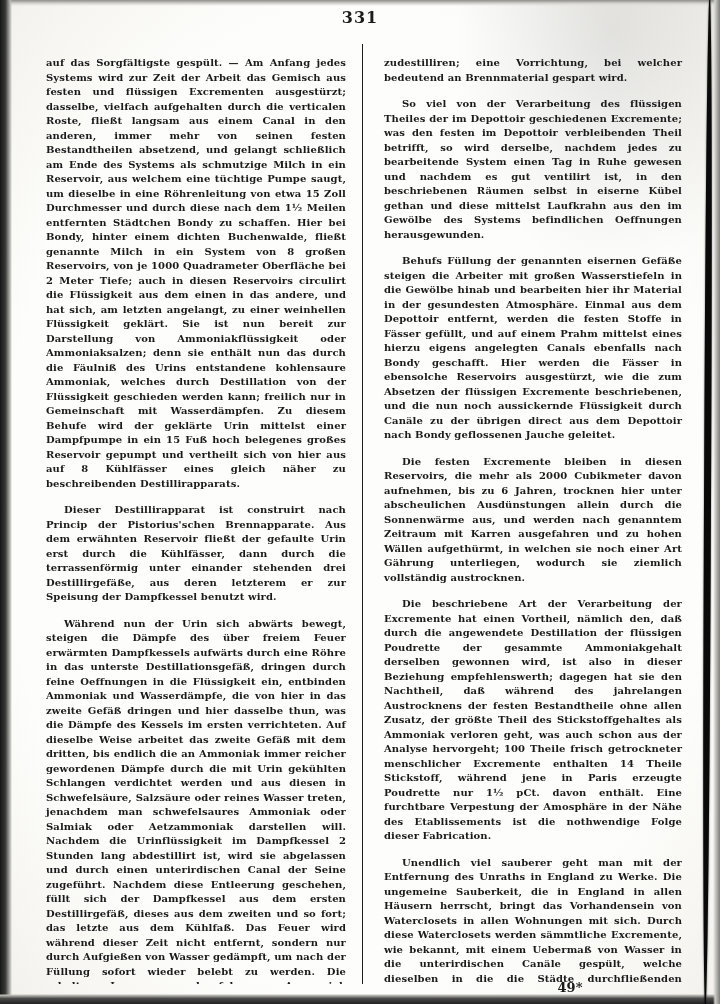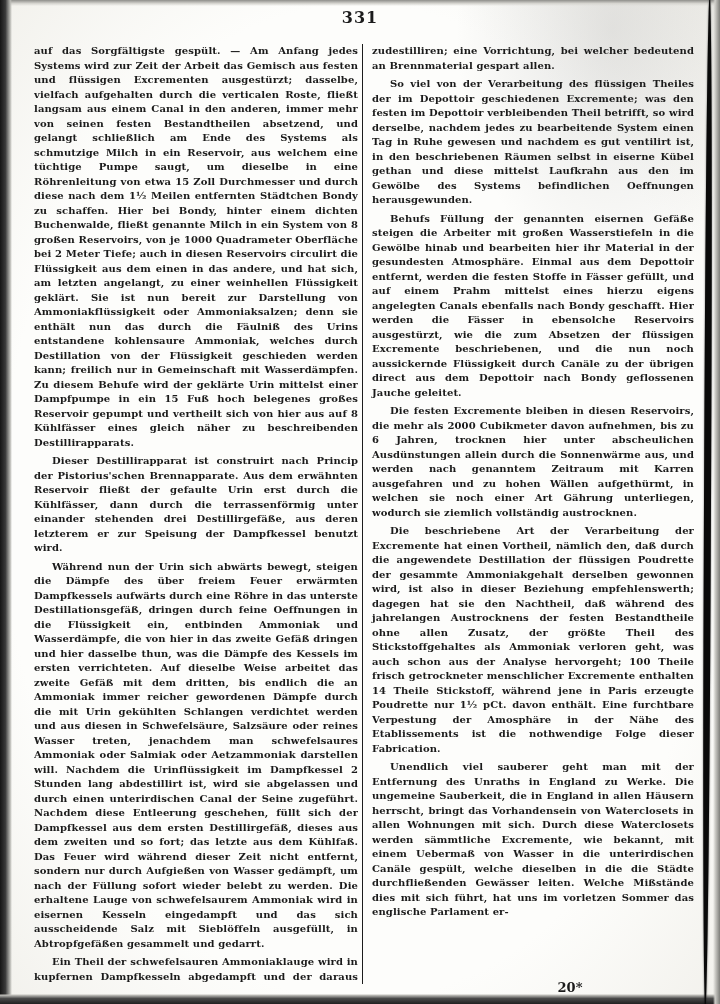--- a/index.html
+++ b/index.html
@@ -72,21 +72,21 @@
     text-align: justify;
     letter-spacing: 0.1px;
   }
   .col-left  { width: 324px; }
   .col-right { flex: 1; padding-left: 9px; }
   .divider {
     width: 1px;
     margin-left: 4px;
     background: #1c1c1c;
   }
-  .col p { margin: 0; text-indent: 1.8em; }
+  .col p { margin: 12px; text-indent: 1.8em; }
   .col p + p { margin-top: 4px; }
   .col p.no-indent { text-indent: 0; }
   .footer-mark {
     position: absolute;
     bottom: 9px; left: 520px; width: 100px;
     text-align: center;
     font-size: 13px;
     font-weight: bold;
     color: #1b1b1b;
   }
@@ -107,23 +107,23 @@
 
   <div class="columns">
     <div class="col col-left">
       <p class="no-indent">auf das Sorgfältigste gespült. — Am Anfang jedes Systems wird zur Zeit der Arbeit das Gemisch aus festen und flüssigen Excrementen ausgestürzt; dasselbe, vielfach aufgehalten durch die verticalen Roste, fließt langsam aus einem Canal in den anderen, immer mehr von seinen festen Bestandtheilen absetzend, und gelangt schließlich am Ende des Systems als schmutzige Milch in ein Reservoir, aus welchem eine tüchtige Pumpe saugt, um dieselbe in eine Röhrenleitung von etwa 15 Zoll Durchmesser und durch diese nach dem 1½ Meilen entfernten Städtchen Bondy zu schaffen. Hier bei Bondy, hinter einem dichten Buchenwalde, fließt genannte Milch in ein System von 8 großen Reservoirs, von je 1000 Quadrameter Oberfläche bei 2 Meter Tiefe; auch in diesen Reservoirs circulirt die Flüssigkeit aus dem einen in das andere, und hat sich, am letzten angelangt, zu einer weinhellen Flüssigkeit geklärt. Sie ist nun bereit zur Darstellung von Ammoniakflüssigkeit oder Ammoniaksalzen; denn sie enthält nun das durch die Fäulniß des Urins entstandene kohlensaure Ammoniak, welches durch Destillation von der Flüssigkeit geschieden werden kann; freilich nur in Gemeinschaft mit Wasserdämpfen. Zu diesem Behufe wird der geklärte Urin mittelst einer Dampfpumpe in ein 15 Fuß hoch belegenes großes Reservoir gepumpt und vertheilt sich von hier aus auf 8 Kühlfässer eines gleich näher zu beschreibenden Destillirapparats.</p>
       <p>Dieser Destillirapparat ist construirt nach Princip der Pistorius'schen Brennapparate. Aus dem erwähnten Reservoir fließt der gefaulte Urin erst durch die Kühlfässer, dann durch die terrassenförmig unter einander stehenden drei Destillirgefäße, aus deren letzterem er zur Speisung der Dampfkessel benutzt wird.</p>
       <p>Während nun der Urin sich abwärts bewegt, steigen die Dämpfe des über freiem Feuer erwärmten Dampfkessels aufwärts durch eine Röhre in das unterste Destillationsgefäß, dringen durch feine Oeffnungen in die Flüssigkeit ein, entbinden Ammoniak und Wasserdämpfe, die von hier in das zweite Gefäß dringen und hier dasselbe thun, was die Dämpfe des Kessels im ersten verrichteten. Auf dieselbe Weise arbeitet das zweite Gefäß mit dem dritten, bis endlich die an Ammoniak immer reicher gewordenen Dämpfe durch die mit Urin gekühlten Schlangen verdichtet werden und aus diesen in Schwefelsäure, Salzsäure oder reines Wasser treten, jenachdem man schwefelsaures Ammoniak oder Salmiak oder Aetzammoniak darstellen will. Nachdem die Urinflüssigkeit im Dampfkessel 2 Stunden lang abdestillirt ist, wird sie abgelassen und durch einen unterirdischen Canal der Seine zugeführt. Nachdem diese Entleerung geschehen, füllt sich der Dampfkessel aus dem ersten Destillirgefäß, dieses aus dem zweiten und so fort; das letzte aus dem Kühlfaß. Das Feuer wird während dieser Zeit nicht entfernt, sondern nur durch Aufgießen von Wasser gedämpft, um nach der Füllung sofort wieder belebt zu werden. Die erhaltene Lauge von schwefelsaurem Ammoniak wird in eisernen Kesseln eingedampft und das sich ausscheidende Salz mit Sieblöffeln ausgefüllt, in Abtropfgefäßen gesammelt und gedarrt.</p>
       <p>Ein Theil der schwefelsauren Ammoniaklauge wird in kupfernen Dampfkesseln abgedampft und der daraus entwickelte Dampf verwendet, um neue Quantitäten Urinflüssigkeiten ab-</p>
     </div>
     <div class="divider"></div>
     <div class="col col-right">
-      <p class="no-indent">zudestilliren; eine Vorrichtung, bei welcher bedeutend an Brennmaterial gespart allen.</p>
+      <p class="no-indent">zudestilliren; eine Vorrichtung, bei welcher bedeutend an Brennmaterial gespart wird.</p>
       <p>So viel von der Verarbeitung des flüssigen Theiles der im Depottoir geschiedenen Excremente; was den festen im Depottoir verbleibenden Theil betrifft, so wird derselbe, nachdem jedes zu bearbeitende System einen Tag in Ruhe gewesen und nachdem es gut ventilirt ist, in den beschriebenen Räumen selbst in eiserne Kübel gethan und diese mittelst Laufkrahn aus den im Gewölbe des Systems befindlichen Oeffnungen herausgewunden.</p>
       <p>Behufs Füllung der genannten eisernen Gefäße steigen die Arbeiter mit großen Wasserstiefeln in die Gewölbe hinab und bearbeiten hier ihr Material in der gesundesten Atmosphäre. Einmal aus dem Depottoir entfernt, werden die festen Stoffe in Fässer gefüllt, und auf einem Prahm mittelst eines hierzu eigens angelegten Canals ebenfalls nach Bondy geschafft. Hier werden die Fässer in ebensolche Reservoirs ausgestürzt, wie die zum Absetzen der flüssigen Excremente beschriebenen, und die nun noch aussickernde Flüssigkeit durch Canäle zu der übrigen direct aus dem Depottoir nach Bondy geflossenen Jauche geleitet.</p>
       <p>Die festen Excremente bleiben in diesen Reservoirs, die mehr als 2000 Cubikmeter davon aufnehmen, bis zu 6 Jahren, trocknen hier unter abscheulichen Ausdünstungen allein durch die Sonnenwärme aus, und werden nach genanntem Zeitraum mit Karren ausgefahren und zu hohen Wällen aufgethürmt, in welchen sie noch einer Art Gährung unterliegen, wodurch sie ziemlich vollständig austrocknen.</p>
       <p>Die beschriebene Art der Verarbeitung der Excremente hat einen Vortheil, nämlich den, daß durch die angewendete Destillation der flüssigen Poudrette der gesammte Ammoniakgehalt derselben gewonnen wird, ist also in dieser Beziehung empfehlenswerth; dagegen hat sie den Nachtheil, daß während des jahrelangen Austrocknens der festen Bestandtheile ohne allen Zusatz, der größte Theil des Stickstoffgehaltes als Ammoniak verloren geht, was auch schon aus der Analyse hervorgeht; 100 Theile frisch getrockneter menschlicher Excremente enthalten 14 Theile Stickstoff, während jene in Paris erzeugte Poudrette nur 1½ pCt. davon enthält. Eine furchtbare Verpestung der Amosphäre in der Nähe des Etablissements ist die nothwendige Folge dieser Fabrication.</p>
       <p>Unendlich viel sauberer geht man mit der Entfernung des Unraths in England zu Werke. Die ungemeine Sauberkeit, die in England in allen Häusern herrscht, bringt das Vorhandensein von Waterclosets in allen Wohnungen mit sich. Durch diese Waterclosets werden sämmtliche Excremente, wie bekannt, mit einem Uebermaß von Wasser in die unterirdischen Canäle gespült, welche dieselben in die die Städte durchfließenden Gewässer leiten. Welche Mißstände dies mit sich führt, hat uns im vorletzen Sommer das englische Parlament er-</p>
     </div>
   </div>
 
-  <div class="footer-mark">20*</div>
+  <div class="footer-mark">49*</div>
 </div>
 
 </body></html>

